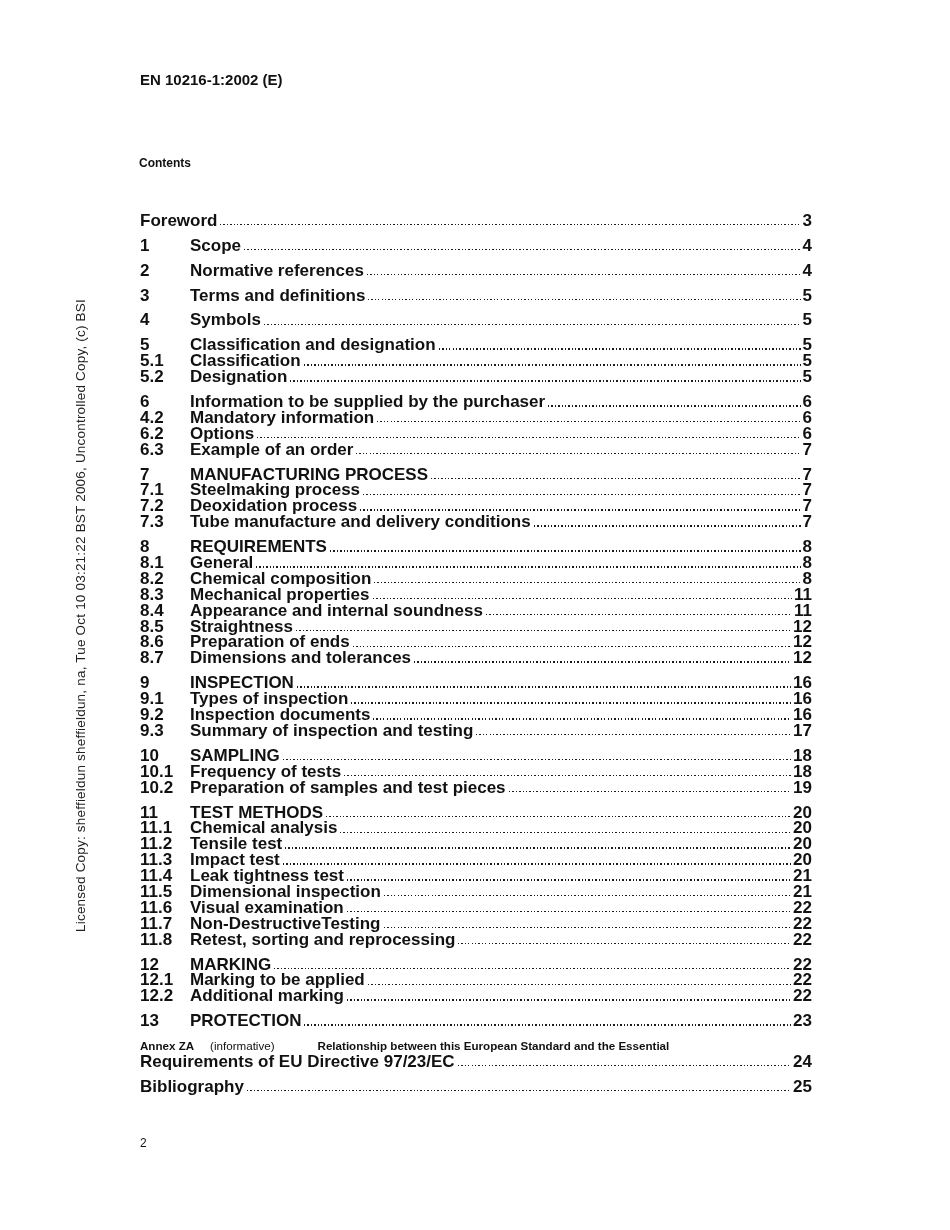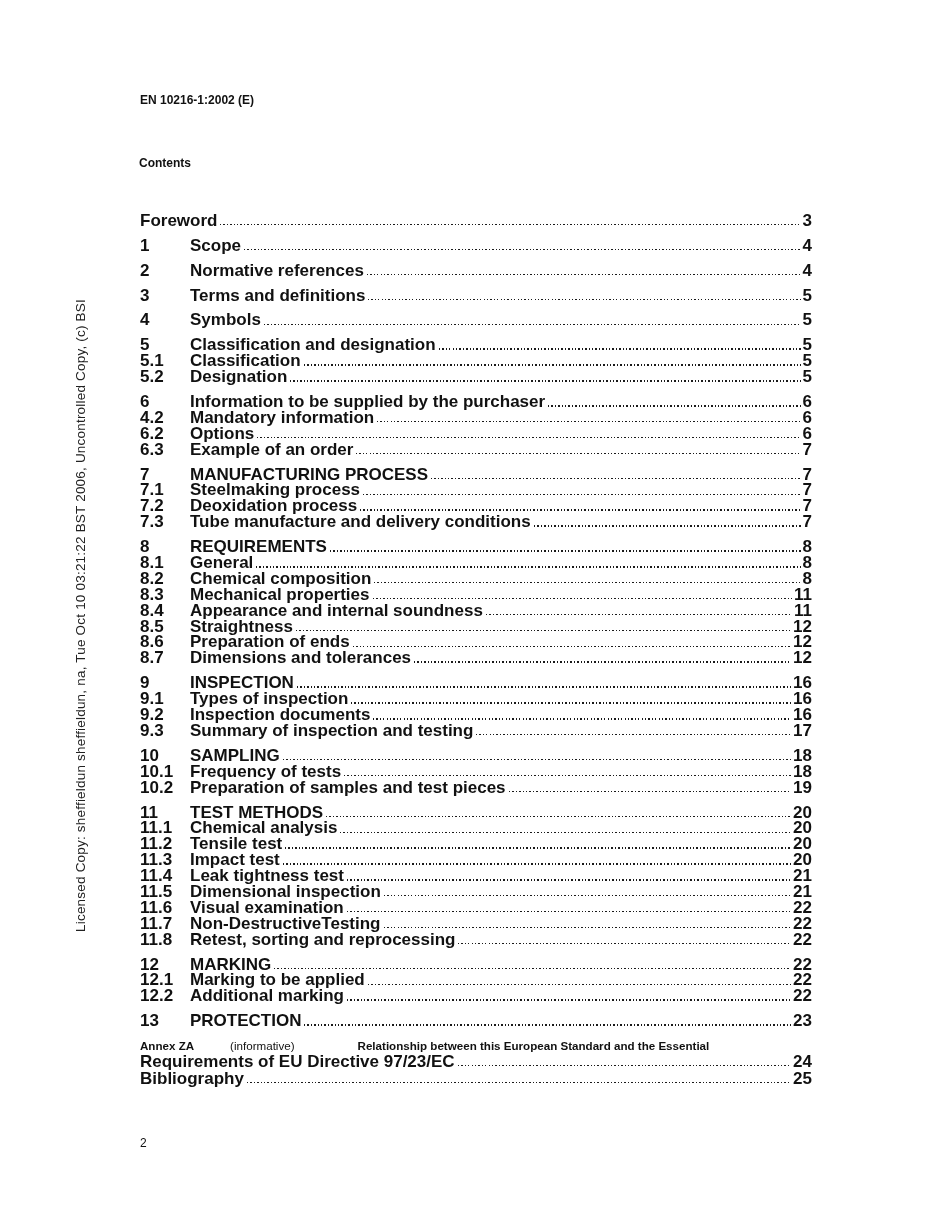--- a/index.html
+++ b/index.html
@@ -22,22 +22,22 @@
   }
   .sidebar-text {
     white-space: nowrap;
     transform: rotate(-90deg);
     font-size: 13.5px;
     color: #222;
     letter-spacing: 0.2px;
   }
 
   .header {
-    position: absolute; left: 140px; top: 93px;
-    font-size: 12px; font-weight: 700;
+    position: absolute; left: 140px; top: 71px;
+    font-size: 15px; font-weight: 700;
   }
   .title {
     position: absolute; left: 139px; top: 156px;
     font-size: 12px; font-weight: 700; margin: 0; text-align: center;
   }
 
   .content {
     position: absolute; left: 140px; top: 212px;
     width: 672px;
   }
@@ -56,26 +56,26 @@
     height: 1.4px;
     margin: 0 2px 2.5px 3px;
     background-image: repeating-linear-gradient(to right, #1a1a1a 0 1.3px, transparent 1.3px 3.4px);
   }
   .toc-page { flex: 0 0 auto; }
 
   .annex { margin-top: 9px; }
   .annex-line1 {
     height: 15.9px;
     font-size: 11.6px; line-height: 14px;
-    display: flex; align-items: flex-end; white-space: nowrap; gap: 20px;
+    display: flex; align-items: flex-end; white-space: nowrap;
   }
   .b { font-weight: 700; }
   .reg { font-weight: 400; margin-left: 16px; }
   .annex-rest { margin-left: 7px; padding-left: 36px; }
-  .biblio { margin-top: 1px; }
+  .biblio { margin-top: 9px; }
 
   .page-num {
     position: absolute; left: 140px; top: 1136px;
     font-size: 12px; font-weight: 400;
   }
 </style>
 </head>
 <body>
 
 <div class="page">

